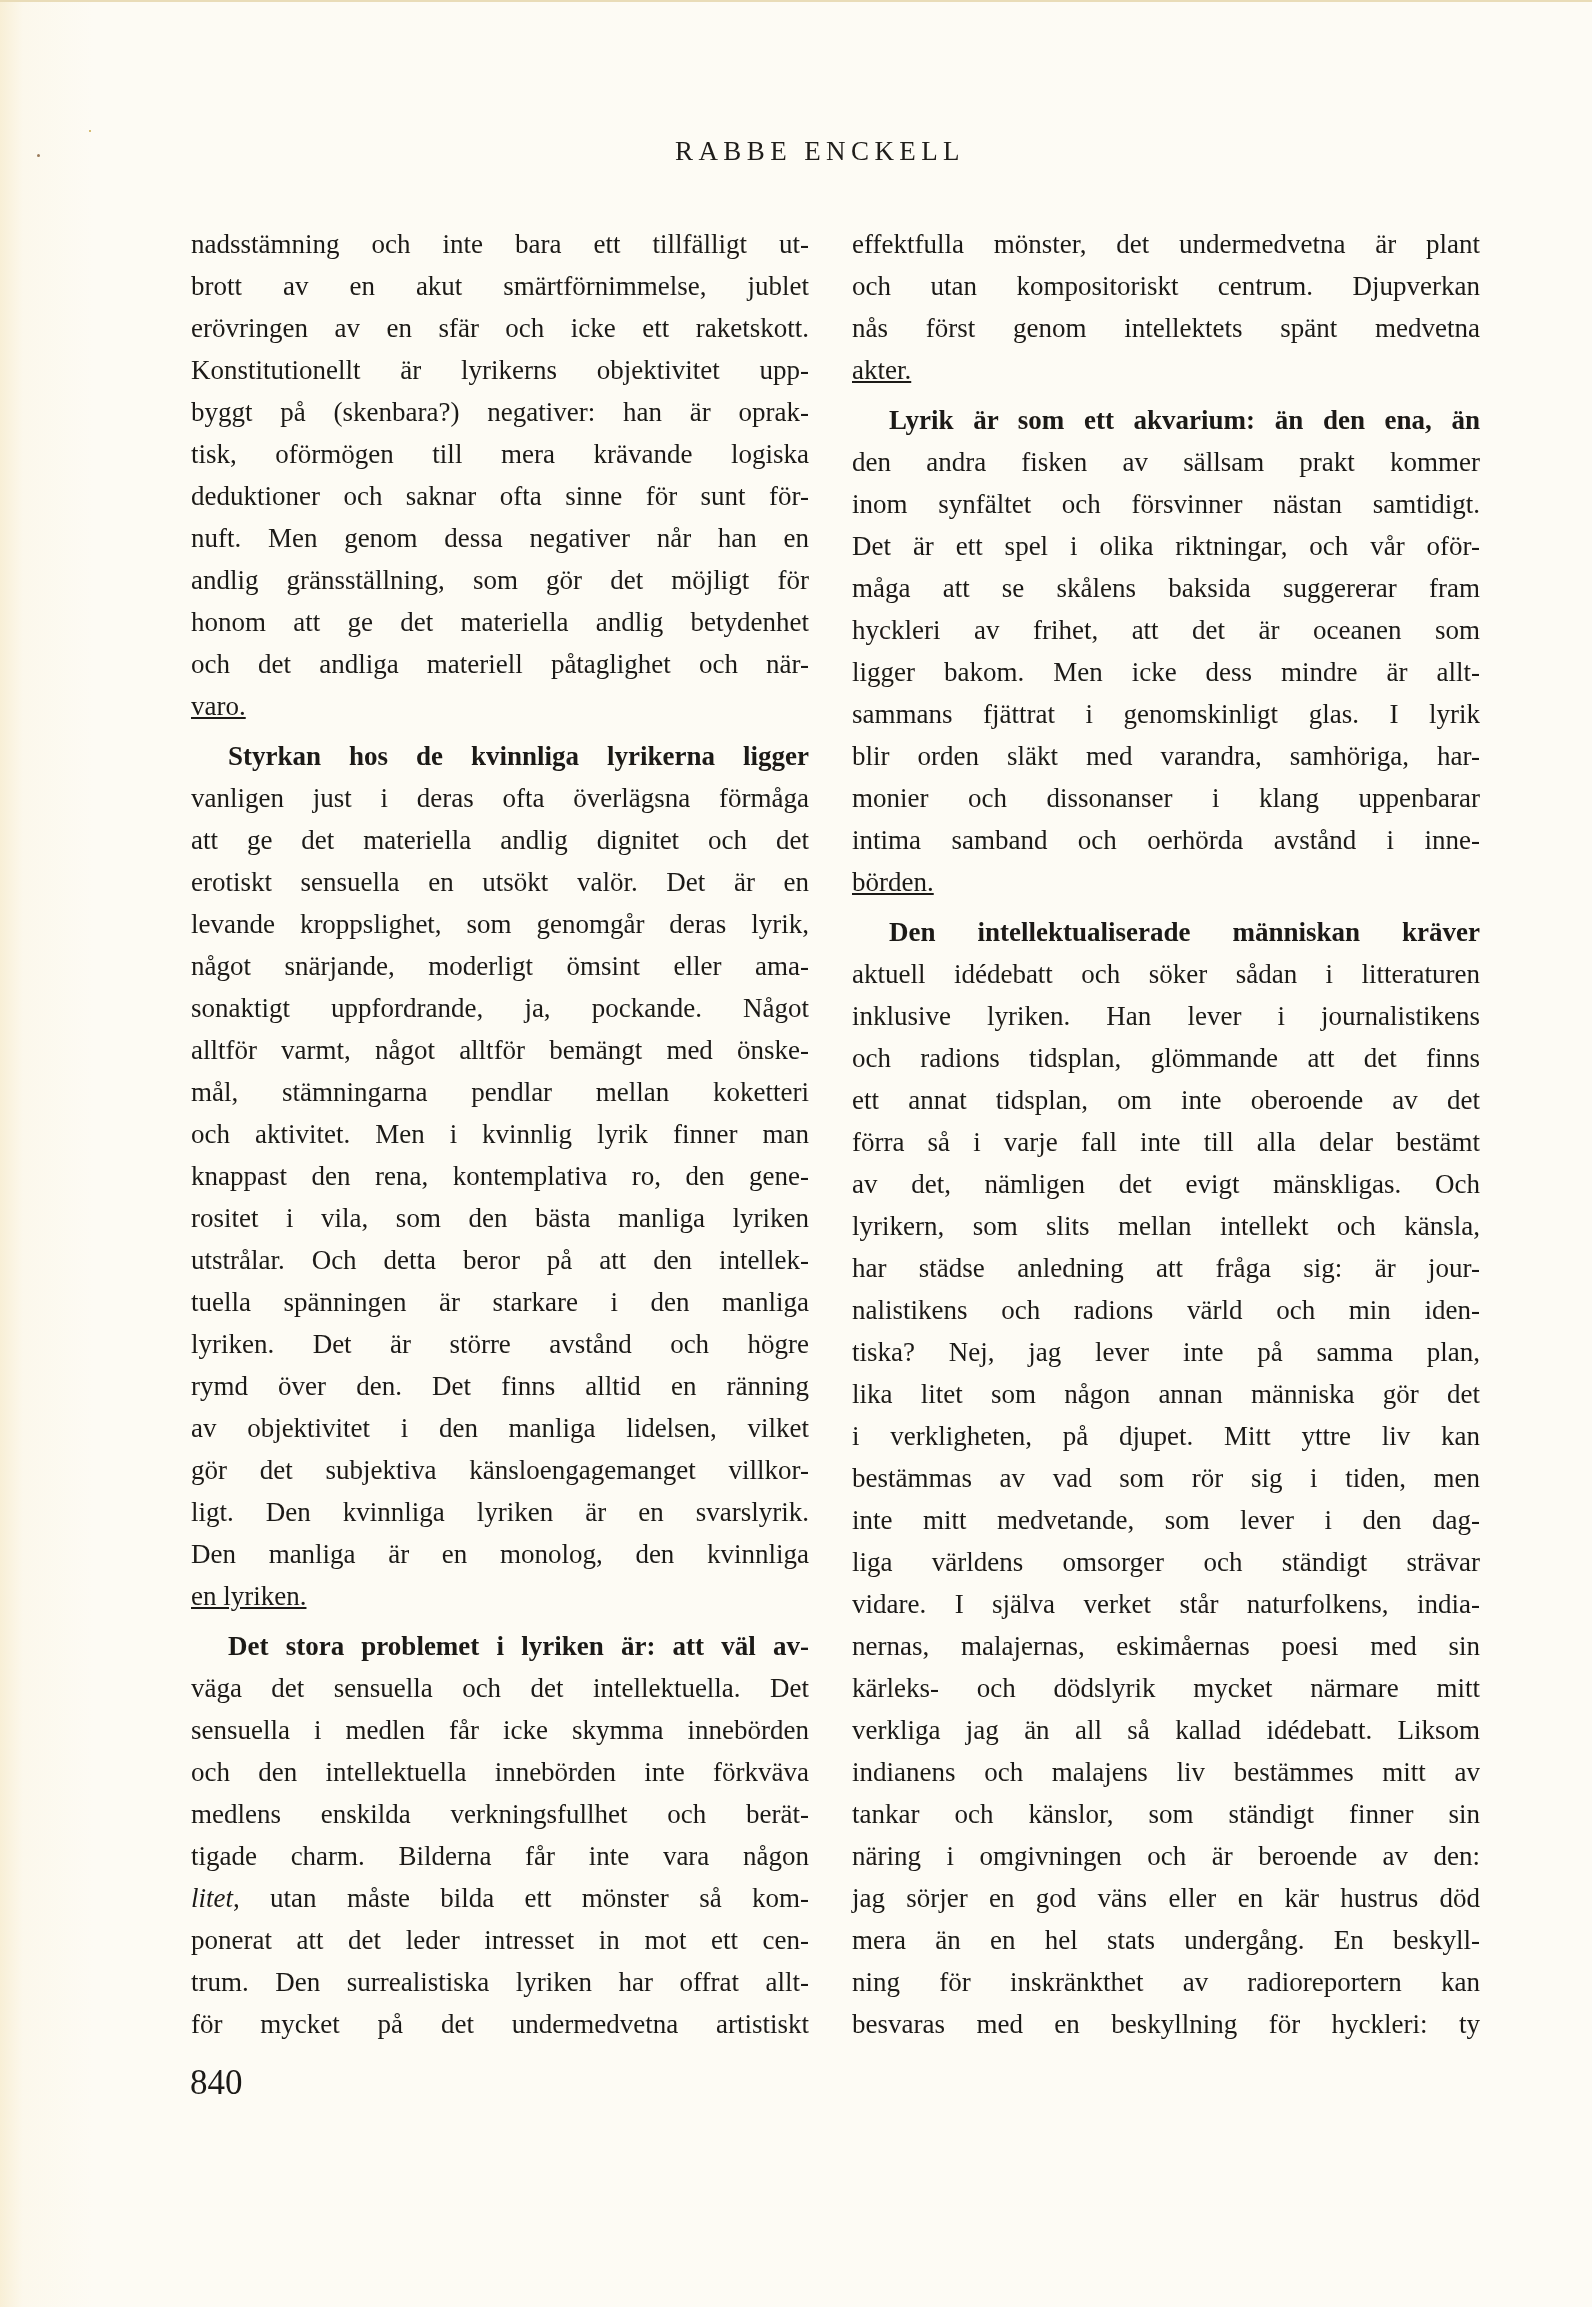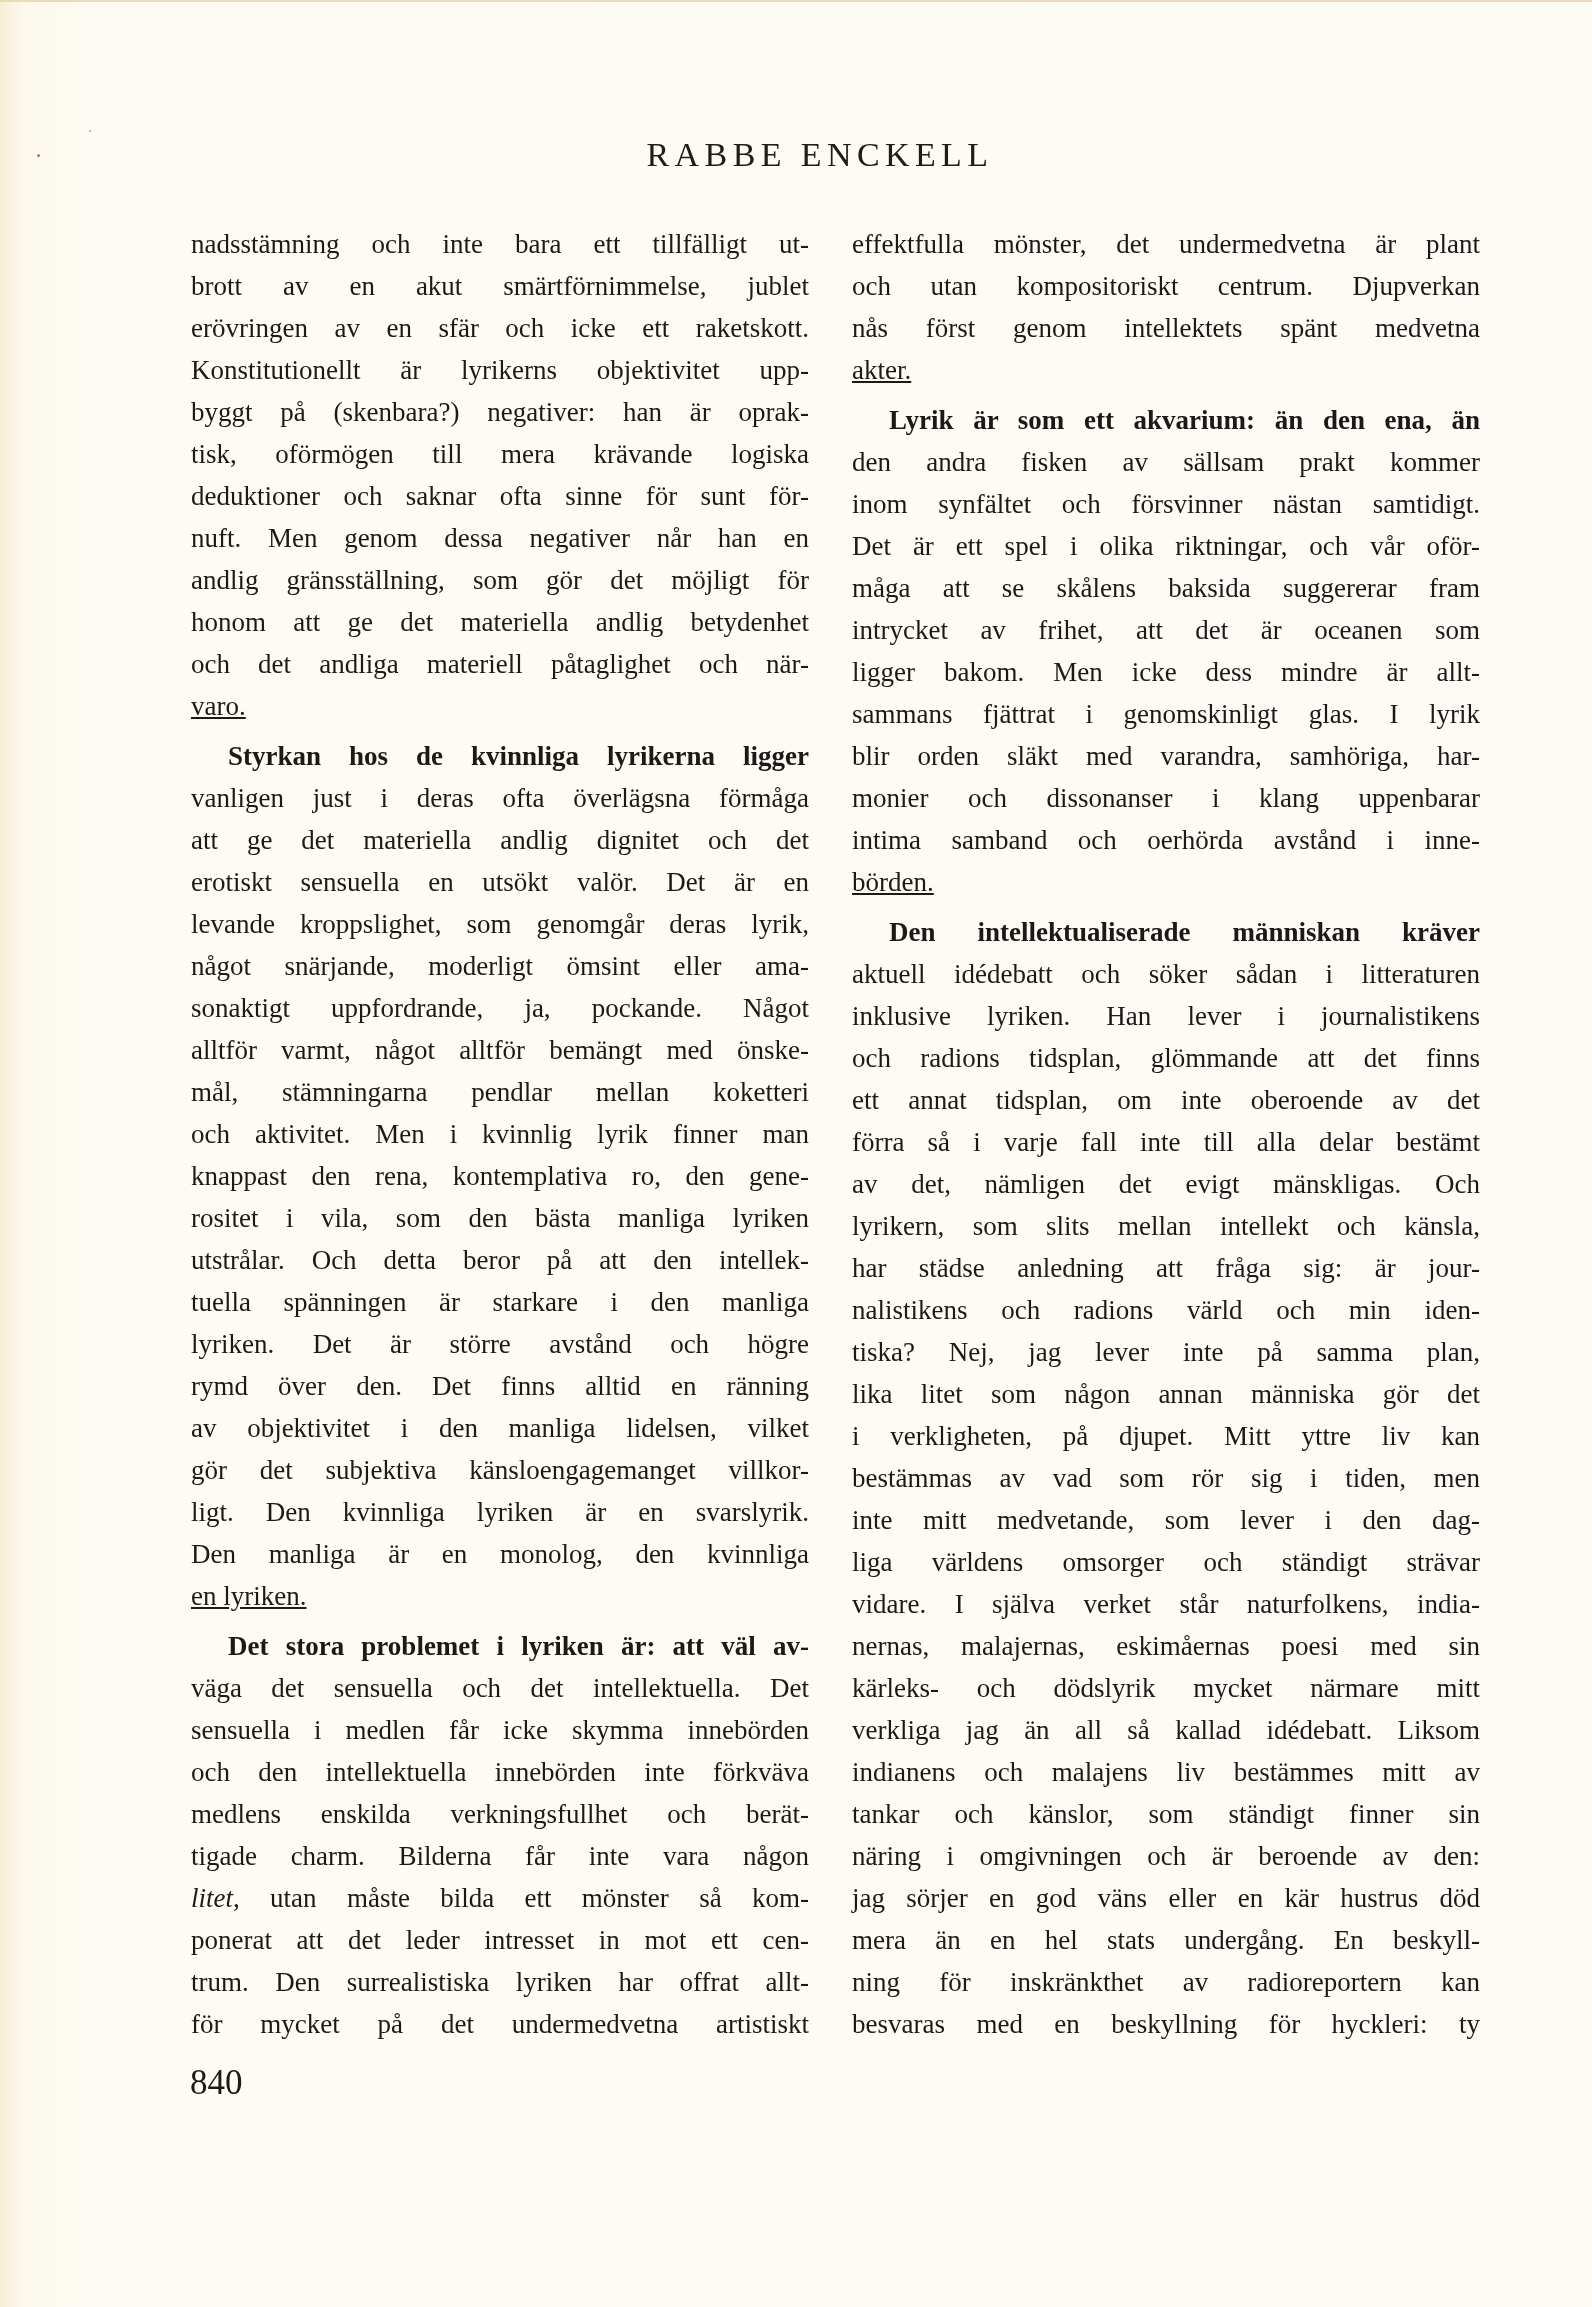--- a/index.html
+++ b/index.html
@@ -20,21 +20,21 @@
     border-top: 2.3px solid #e9dcb8;
     box-sizing: border-box;
   }
   .running-head {
     position: absolute;
     top: 134px;
     left: 0;
     width: 1593px;
     text-align: center;
     font-family: "Liberation Serif", "DejaVu Serif", serif;
-    font-size: 34px;
+    font-size: 27px;
     letter-spacing: 5.4px;
     padding-left: 0;
     color: #1f1d1a;
   }
   .running-head span { display: inline-block; margin-left: 47px; }
   .column {
     position: absolute;
     top: 221px;
   }
   .col-left { left: 191px; width: 618px; }
@@ -129,21 +129,21 @@
         <div class="line">nås först genom intellektets spänt medvetna</div>
         <div class="line last">akter.</div>
       </div>
       <div class="para-gap"></div>
       <div>
         <div class="line indent">Lyrik är som ett akvarium: än den ena, än</div>
         <div class="line">den andra fisken av sällsam prakt kommer</div>
         <div class="line">inom synfältet och försvinner nästan samtidigt.</div>
         <div class="line">Det är ett spel i olika riktningar, och vår oför-</div>
         <div class="line">måga att se skålens baksida suggererar fram</div>
-        <div class="line">intrycket av frihet, att det är oceanen som</div>
+        <div class="line">hyckleri av frihet, att det är oceanen som</div>
         <div class="line">ligger bakom. Men icke dess mindre är allt-</div>
         <div class="line">sammans fjättrat i genomskinligt glas. I lyrik</div>
         <div class="line">blir orden släkt med varandra, samhöriga, har-</div>
         <div class="line">monier och dissonanser i klang uppenbarar</div>
         <div class="line">intima samband och oerhörda avstånd i inne-</div>
         <div class="line last">börden.</div>
       </div>
       <div class="para-gap"></div>
       <div>
         <div class="line indent">Den intellektualiserade människan kräver</div>

